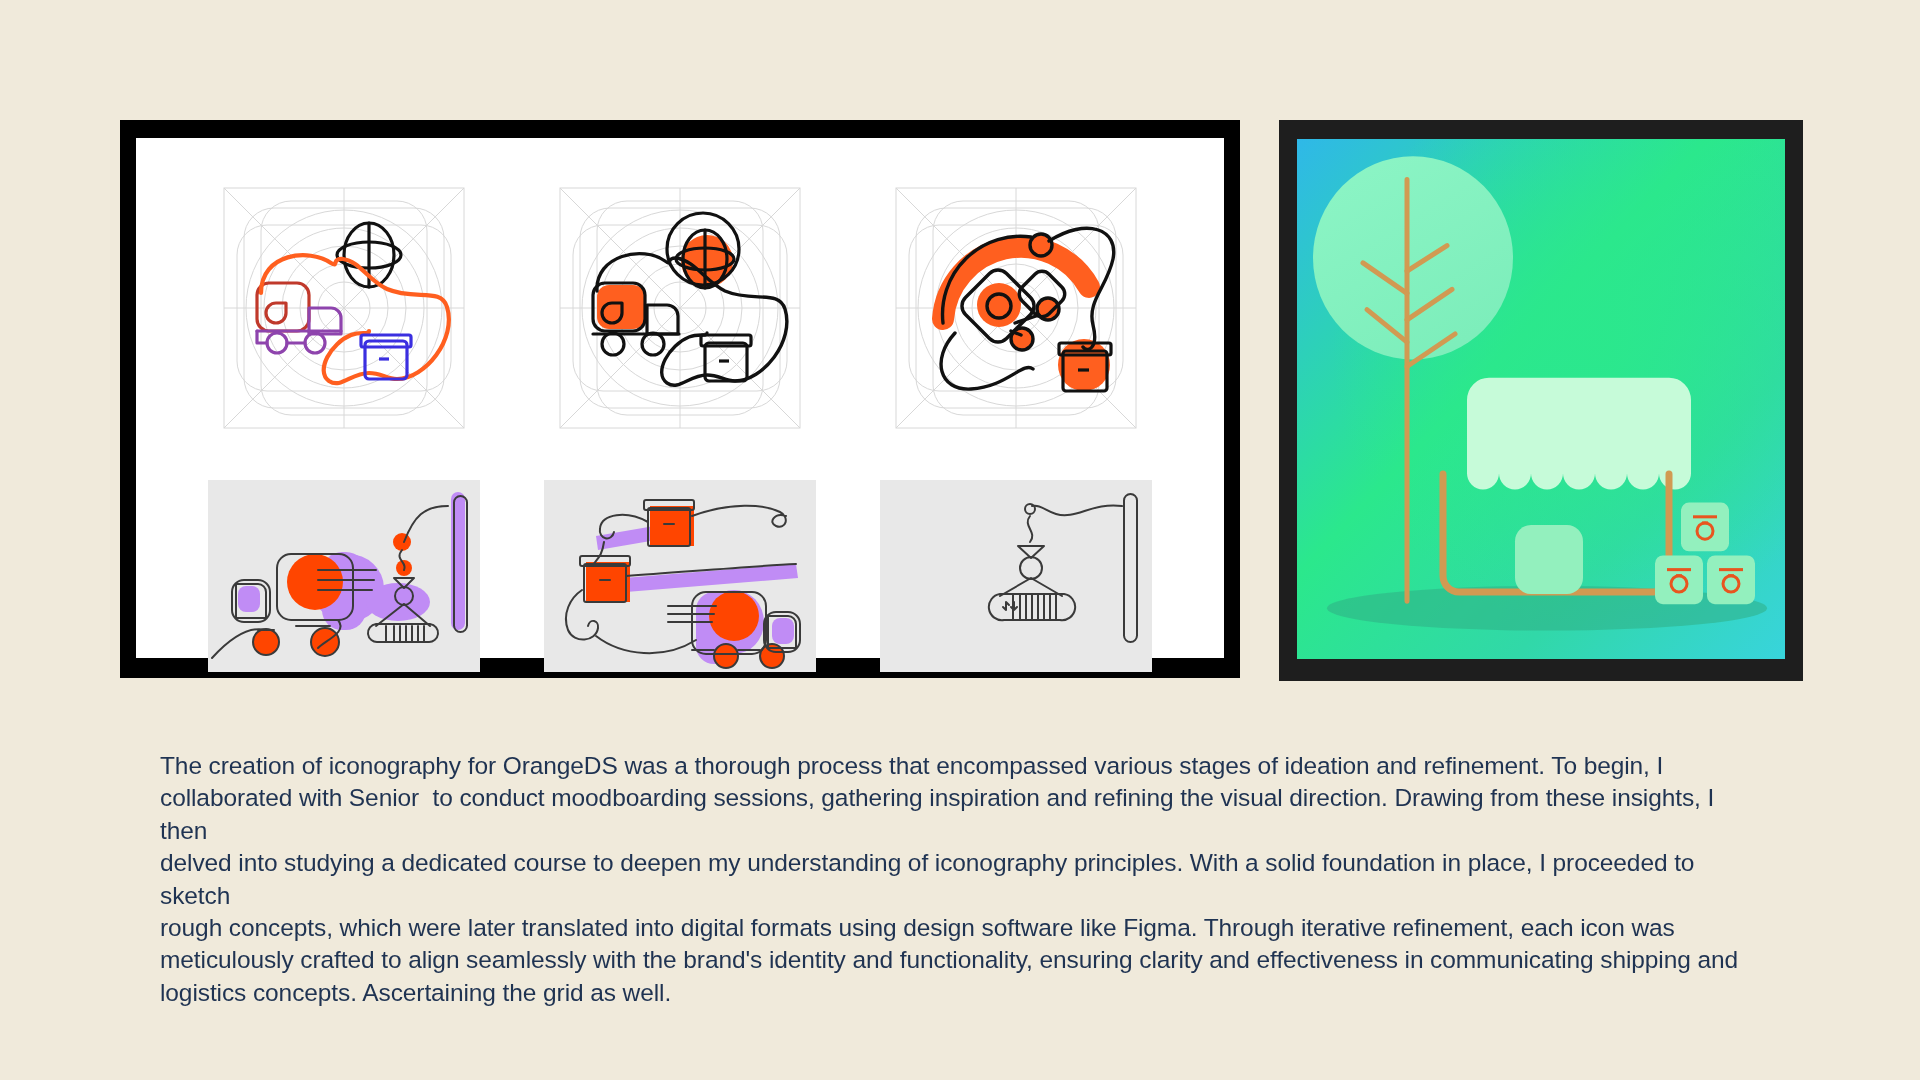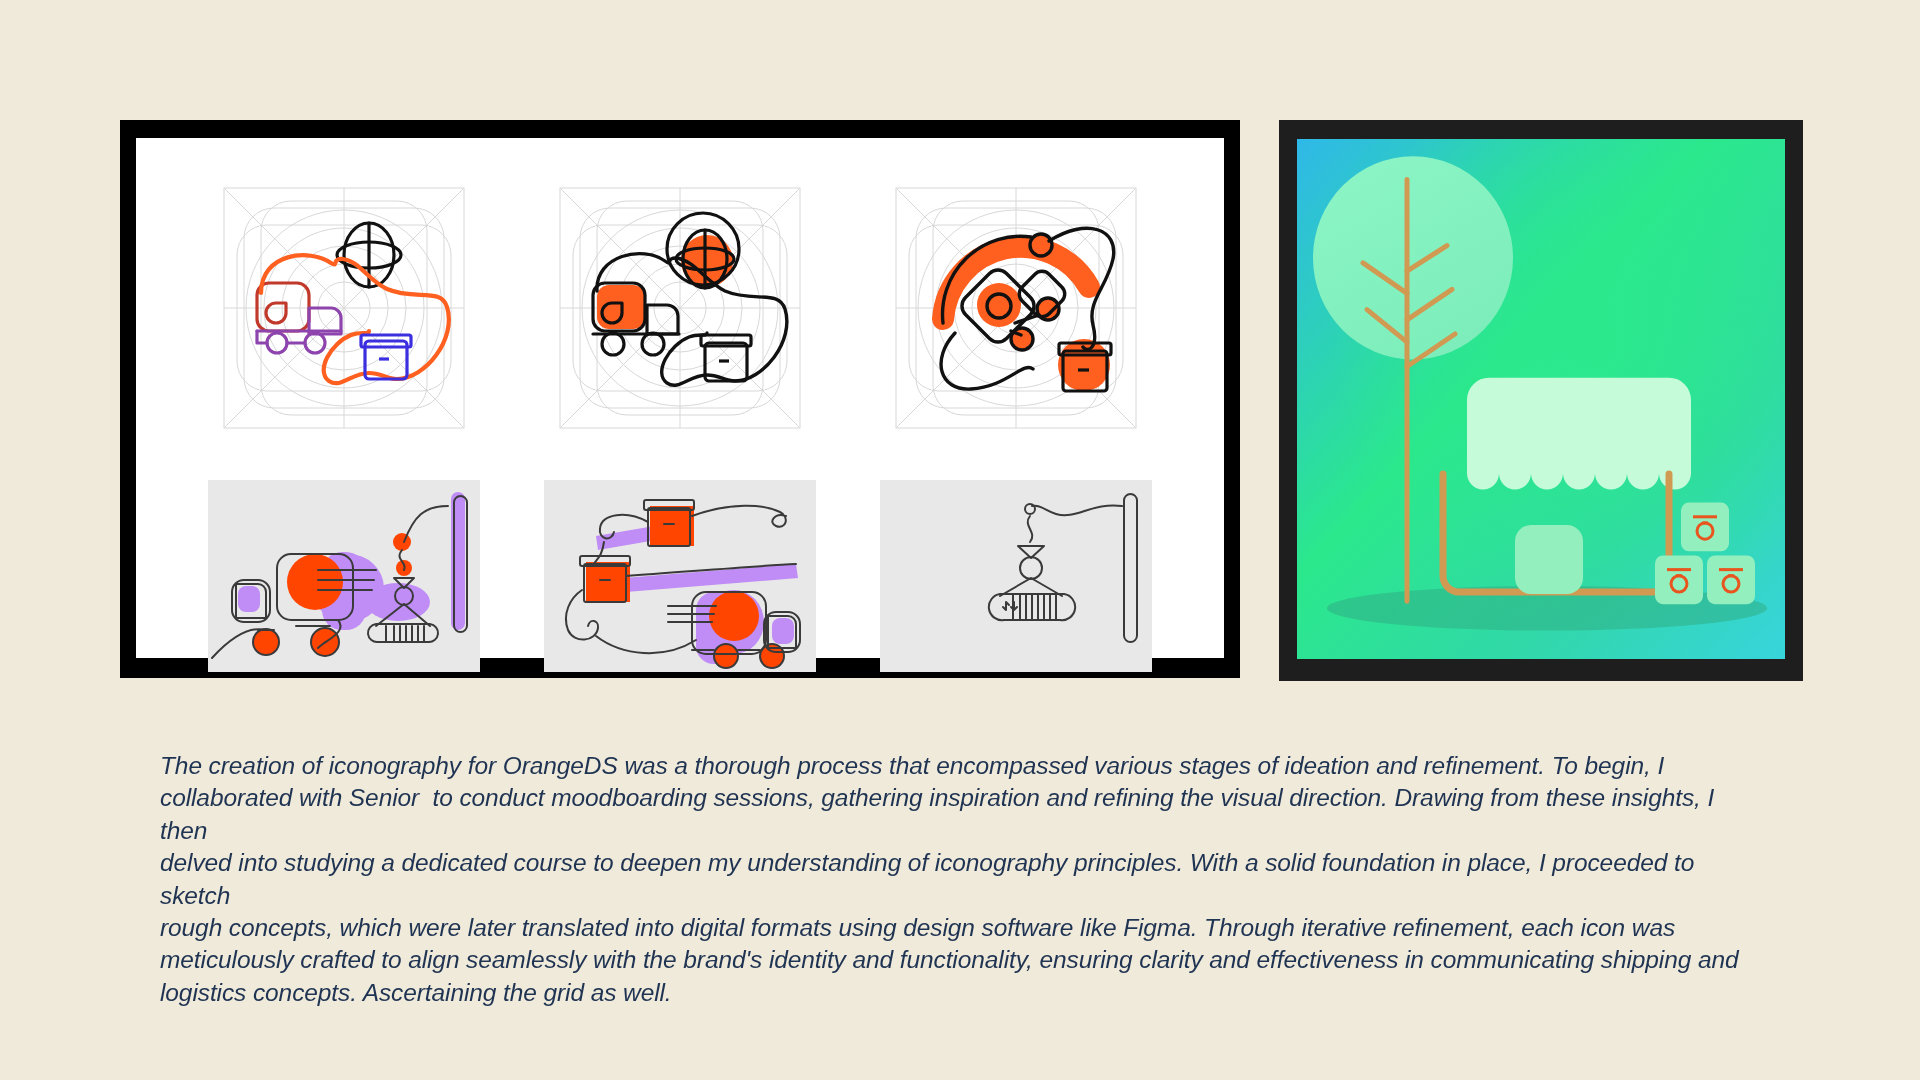--- a/index.html
+++ b/index.html
@@ -89,21 +89,20 @@
     position: absolute;
     left: 160px;
     top: 750px;
     width: 1600px;
     color: #1F3352;
     font-size: 24.5px;
     line-height: 32.4px;
     font-family: "Liberation Sans", sans-serif;
     letter-spacing: -0.1px;
     white-space: pre-wrap;
-    font-style: italic;
   }
 </style>
 </head>
 <body>
 
 <div id="icon-board-frame">
   <div id="icon-board-inner">
     <div id="icon-grid">
 
       <div class="icon-cell">

